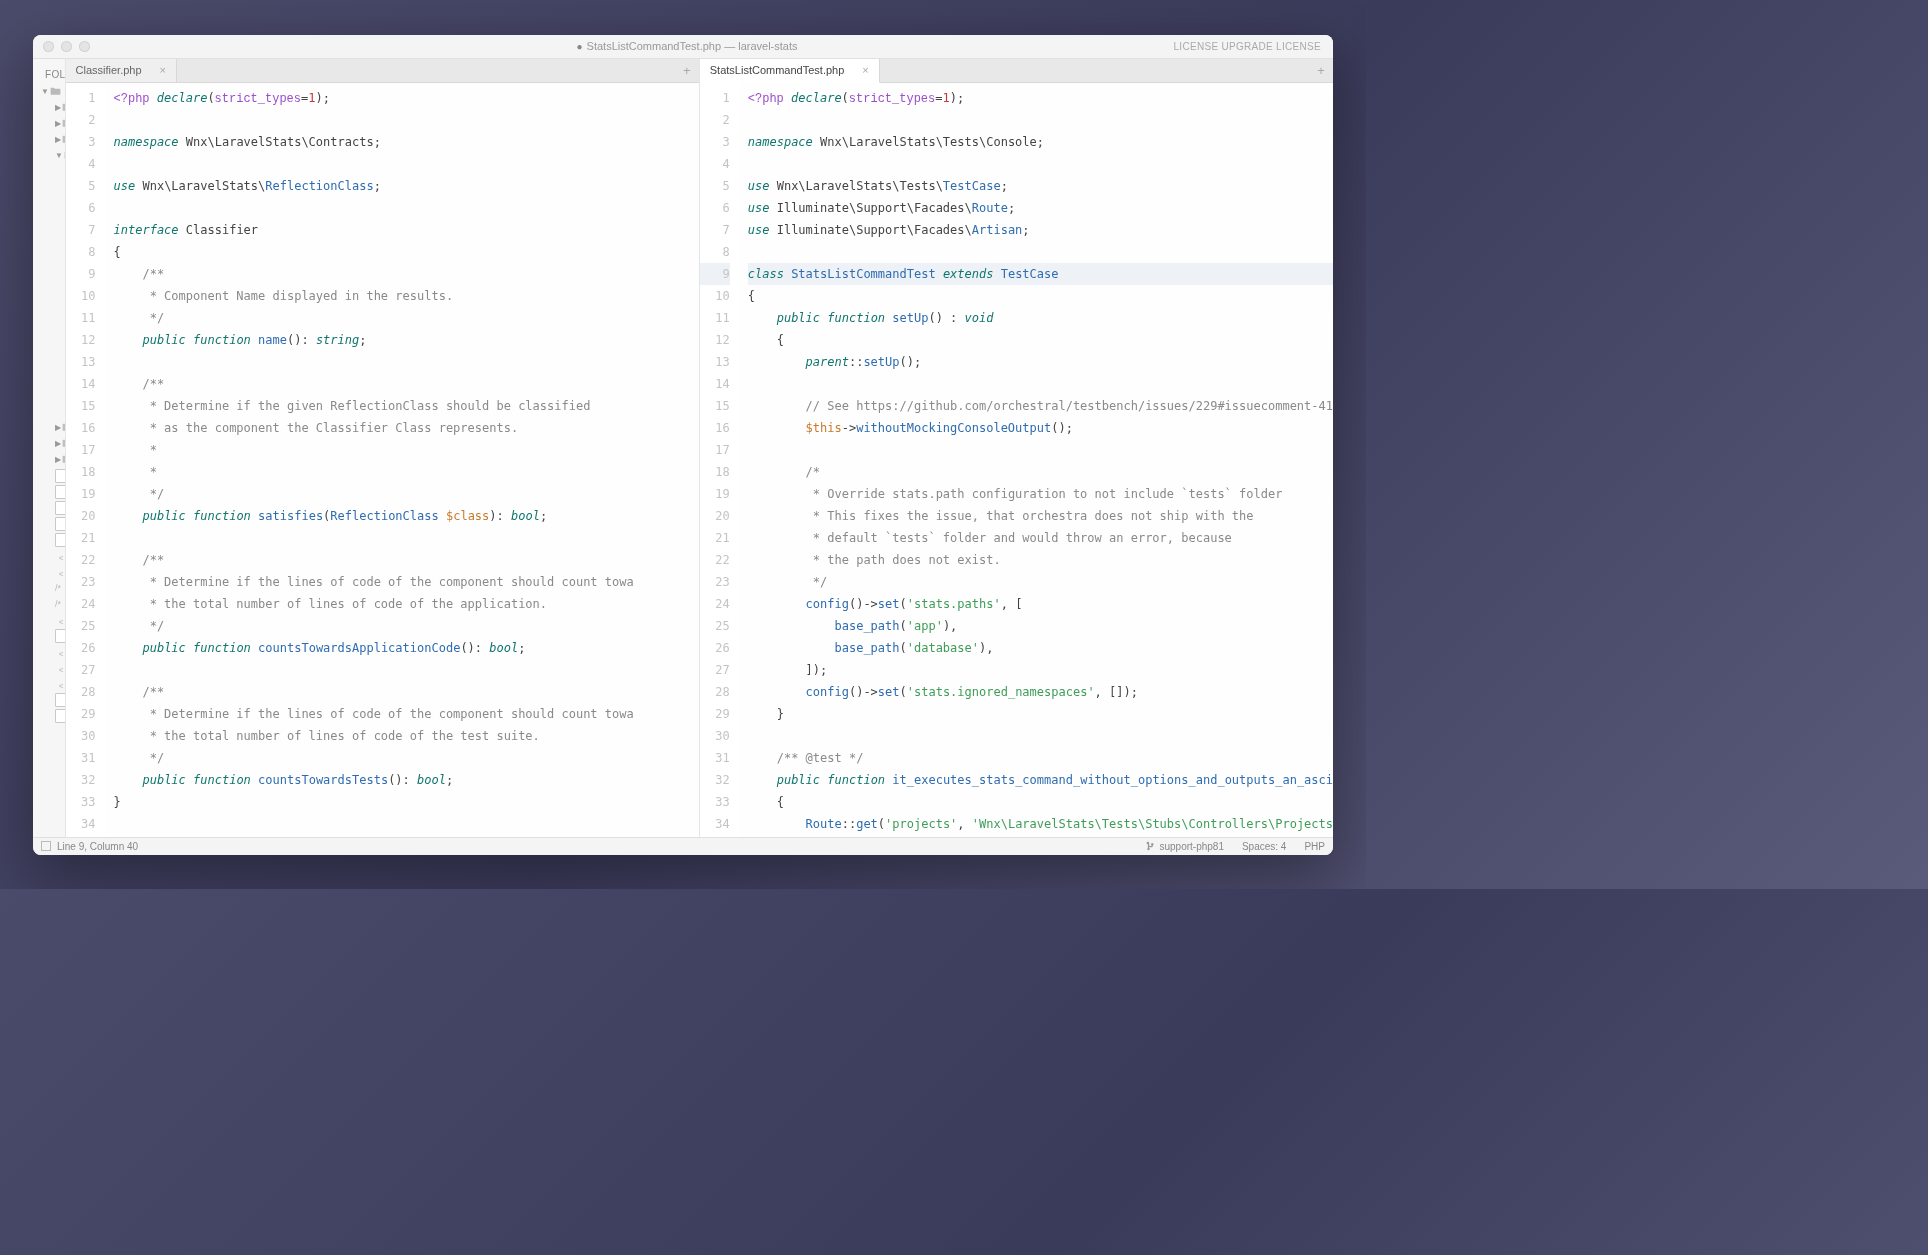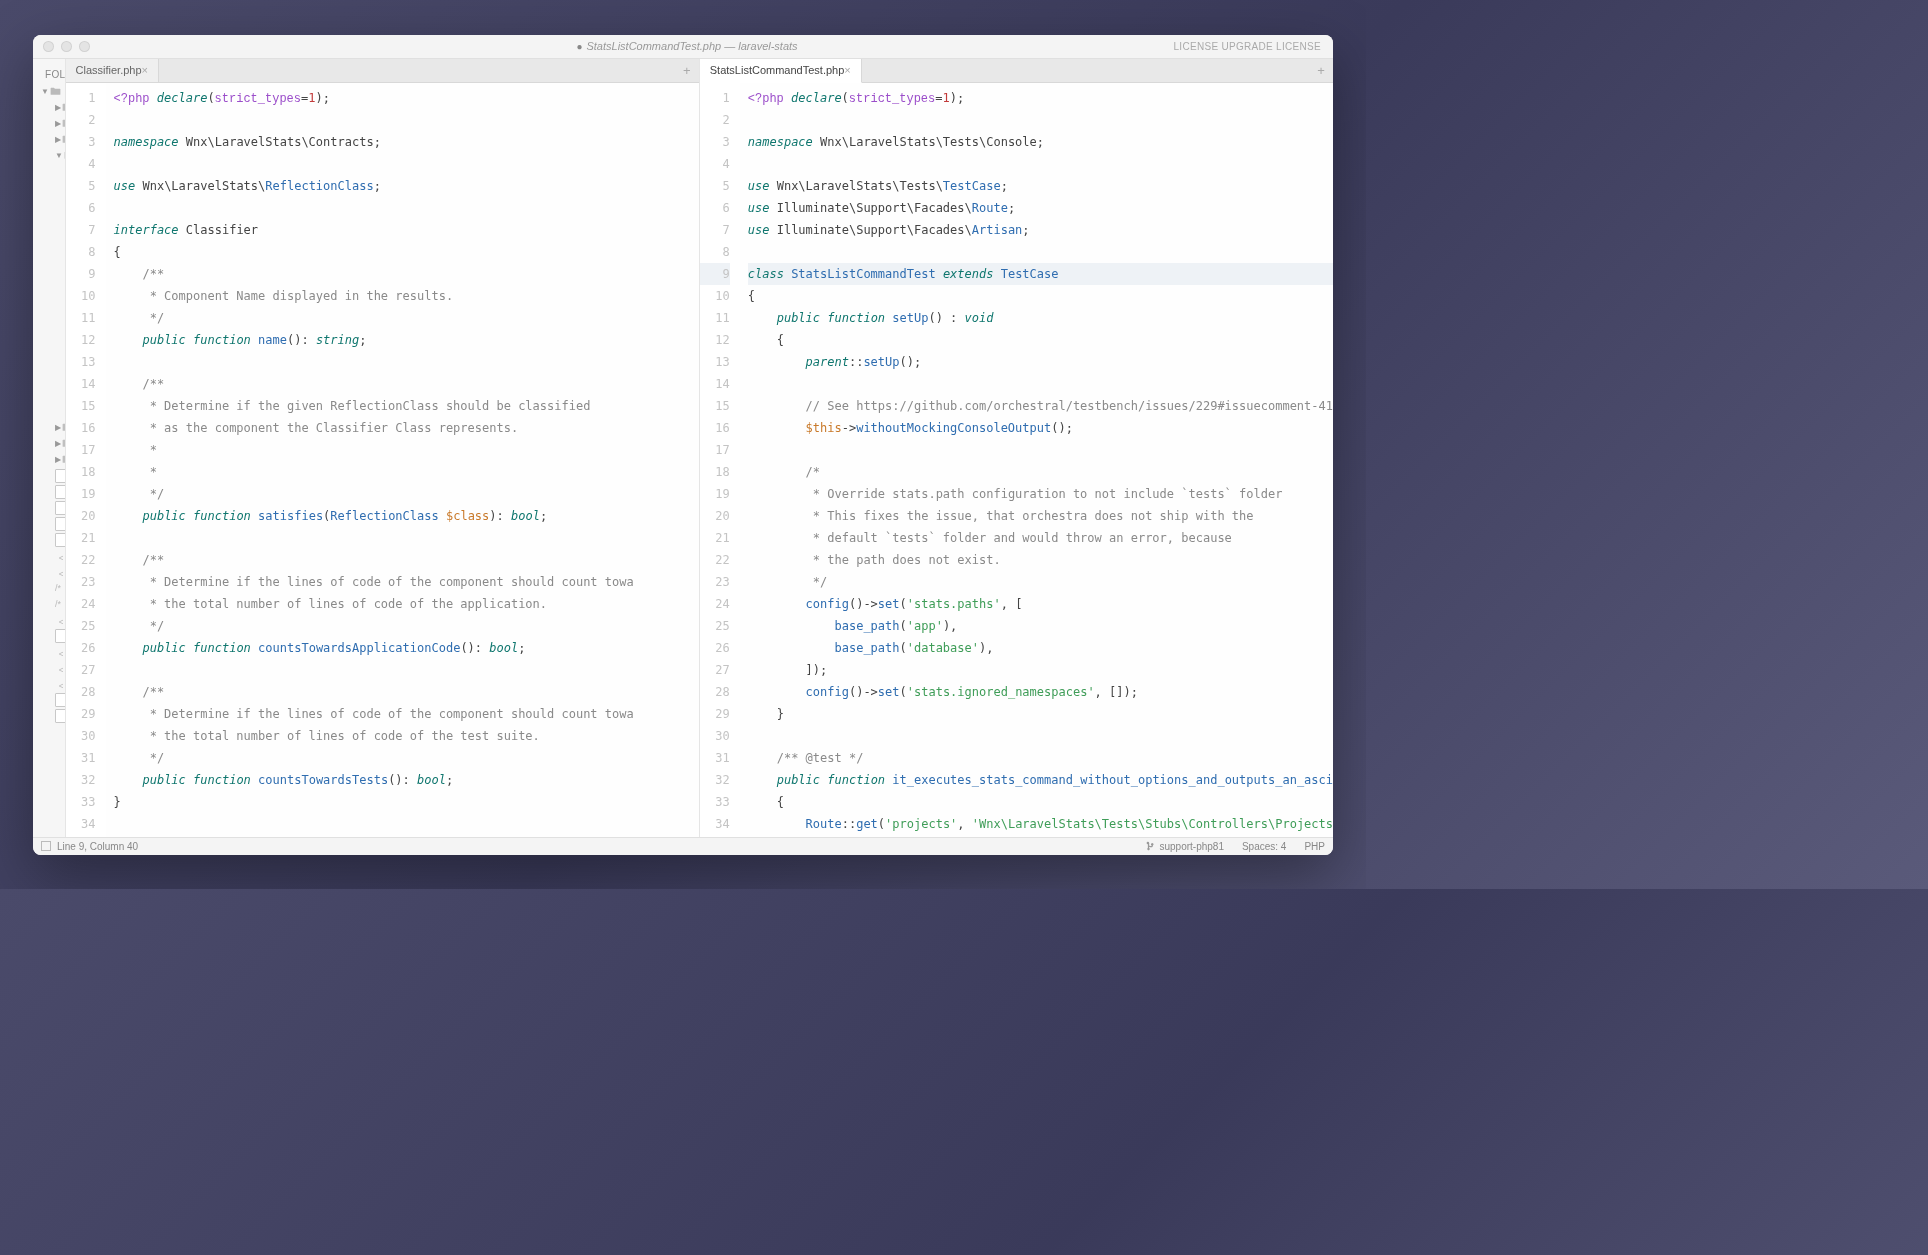--- a/index.html
+++ b/index.html
@@ -32,21 +32,20 @@
     background: #f4f4f4;
     border-bottom: 1px solid #e0e0e0;
     position: relative;
   }
   .traffic { display: flex; gap: 7px; }
   .dot { width: 11px; height: 11px; border-radius: 50%; background: #e4e4e4; border: .5px solid rgba(0,0,0,.08); }
   .title-text {
     position: absolute; left: 8px; right: 0;
     text-align: center; color: #999; font-size: 11px;
     pointer-events: none;
-    font-style: italic;
   }
   .title-text .tdot { font-size: 10px; margin-right: 4px; color: #888;}
   .license { position: absolute; right: 12px; font-size: 10px; color: #aaa; letter-spacing: .3px; }
 
   .main { flex: 1; display: flex; min-height: 0; }
 
   .sidebar {
     width: 222px;
     background: #f6f6f6;
     border-right: 1px solid #e5e5e5;
@@ -72,21 +71,21 @@
   .muted { color: #b5b5b5; }
   .tabbar {
     height: 24px;
     background: #e8e8e8;
     display: flex;
     align-items: stretch;
     border-bottom: 1px solid #d8d8d8;
   }
   .tab {
     display: flex; align-items: center;
-    padding: 0 10px; gap: 0;
+    padding: 0 10px; gap: 18px;
     font-size: 11px; color: #666;
     background: #efefef; border-right: 1px solid #d8d8d8;
     cursor: default;
   }
   .tab.active { background: #fff; color: #444; border-bottom: 1px solid #fff; margin-bottom: -1px; }
   .tab .x { color: #aaa; font-size: 11px; }
   .tab-spacer { flex: 1; }
   .tab-add { width: 24px; display: flex; align-items:center; justify-content:center; color:#aaa; font-size:13px;}
 
   .editor {

